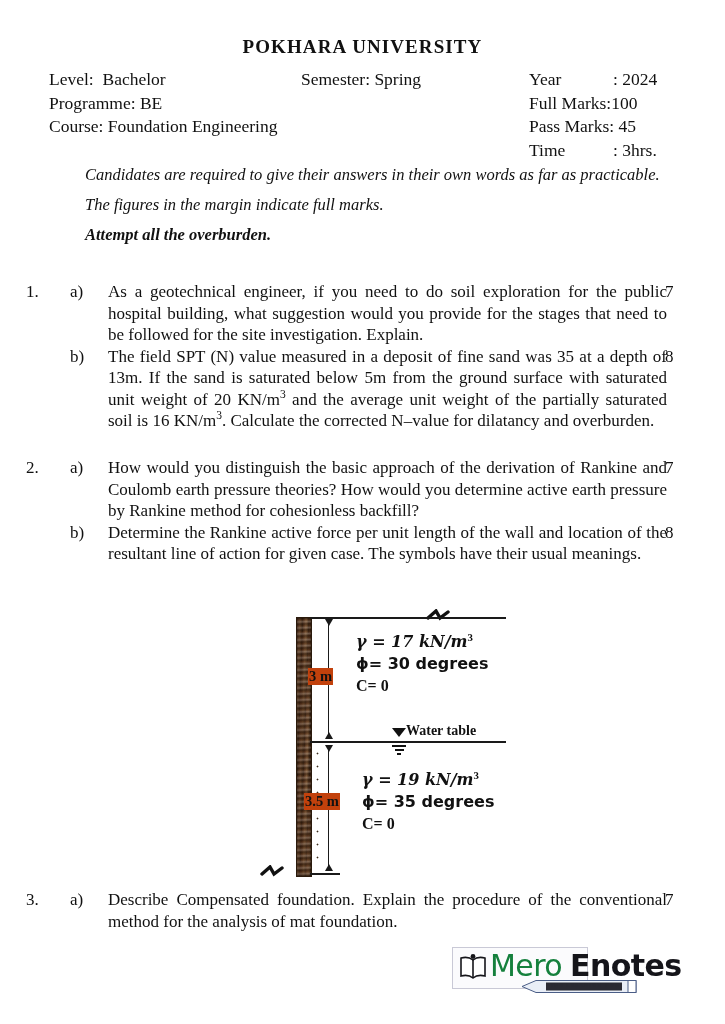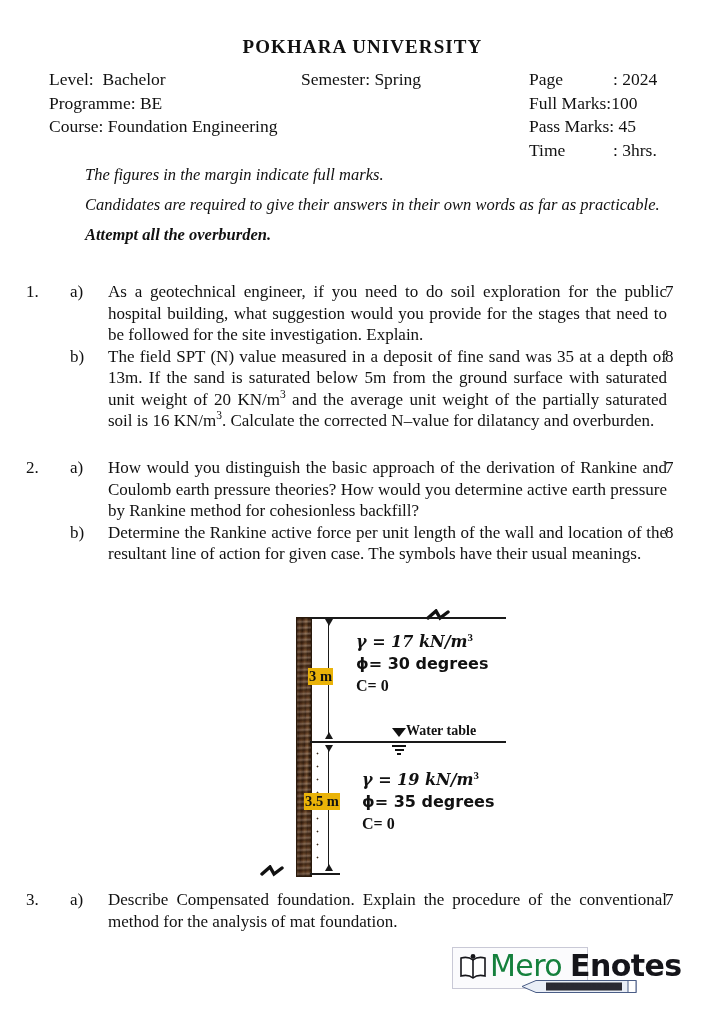--- a/index.html
+++ b/index.html
@@ -160,21 +160,21 @@
 
   .a1t { left: 66.5px; top: 14px; }
   .a1b { left: 66.5px; top: 127px; }
   .a2t { left: 66.5px; top: 140px; }
   .a2b { left: 66.5px; top: 259px; }
 
   .dimlabel {
     position: absolute;
     font-size: 14.5px;
     font-weight: bold;
-    background: #eab308;
+    background: #c2410c;
     padding: 0 1px;
     white-space: nowrap;
     text-align: center;
   }
   .dim-a { left: 50px; top: 63px; }
   .dim-b { left: 46px; top: 188px; }
 
   .dotcol {
     position: absolute;
     left: 58px;
@@ -306,21 +306,21 @@
     <div class="hdr-row">
       <span class="hdr-left">
         <span>Level:</span>&nbsp;
         <span>Bachelor</span>
       </span>
       <span class="hdr-mid">
         <span>Semester:</span>
         <span>Spring</span>
       </span>
       <span class="hdr-right">
-        <span class="lbl">Page</span><span>: 2024</span>
+        <span class="lbl">Year</span><span>: 2024</span>
       </span>
     </div>
 
     <div class="hdr-row">
       <span class="hdr-left">
         <span>Programme:</span>
         <span>BE</span>
       </span>
       <span class="hdr-right">
         <span class="lbl wide">Full Marks:</span><span>100</span>
@@ -338,22 +338,22 @@
     </div>
 
     <div class="hdr-row">
       <span class="hdr-right">
         <span class="lbl">Time</span><span>: 3hrs.</span>
       </span>
     </div>
   </div>
 
   <div class="instructions">
+    <p>Candidates are required to give their answers in their own words as far as practicable.</p>
     <p>The figures in the margin indicate full marks.</p>
-    <p>Candidates are required to give their answers in their own words as far as practicable.</p>
     <p class="bold">Attempt all the overburden.</p>
   </div>
 
   <div class="qblock" style="top:281px;">
     <div class="qrow">
       <span class="qnum">1.</span>
       <span class="qlet">a)</span>
       <div class="qtext">As a geotechnical engineer, if you need to do soil exploration for the public hospital building, what suggestion would you provide for the stages that need to be followed for the site investigation. Explain.</div>
       <span class="qmarks">7</span>
     </div>

